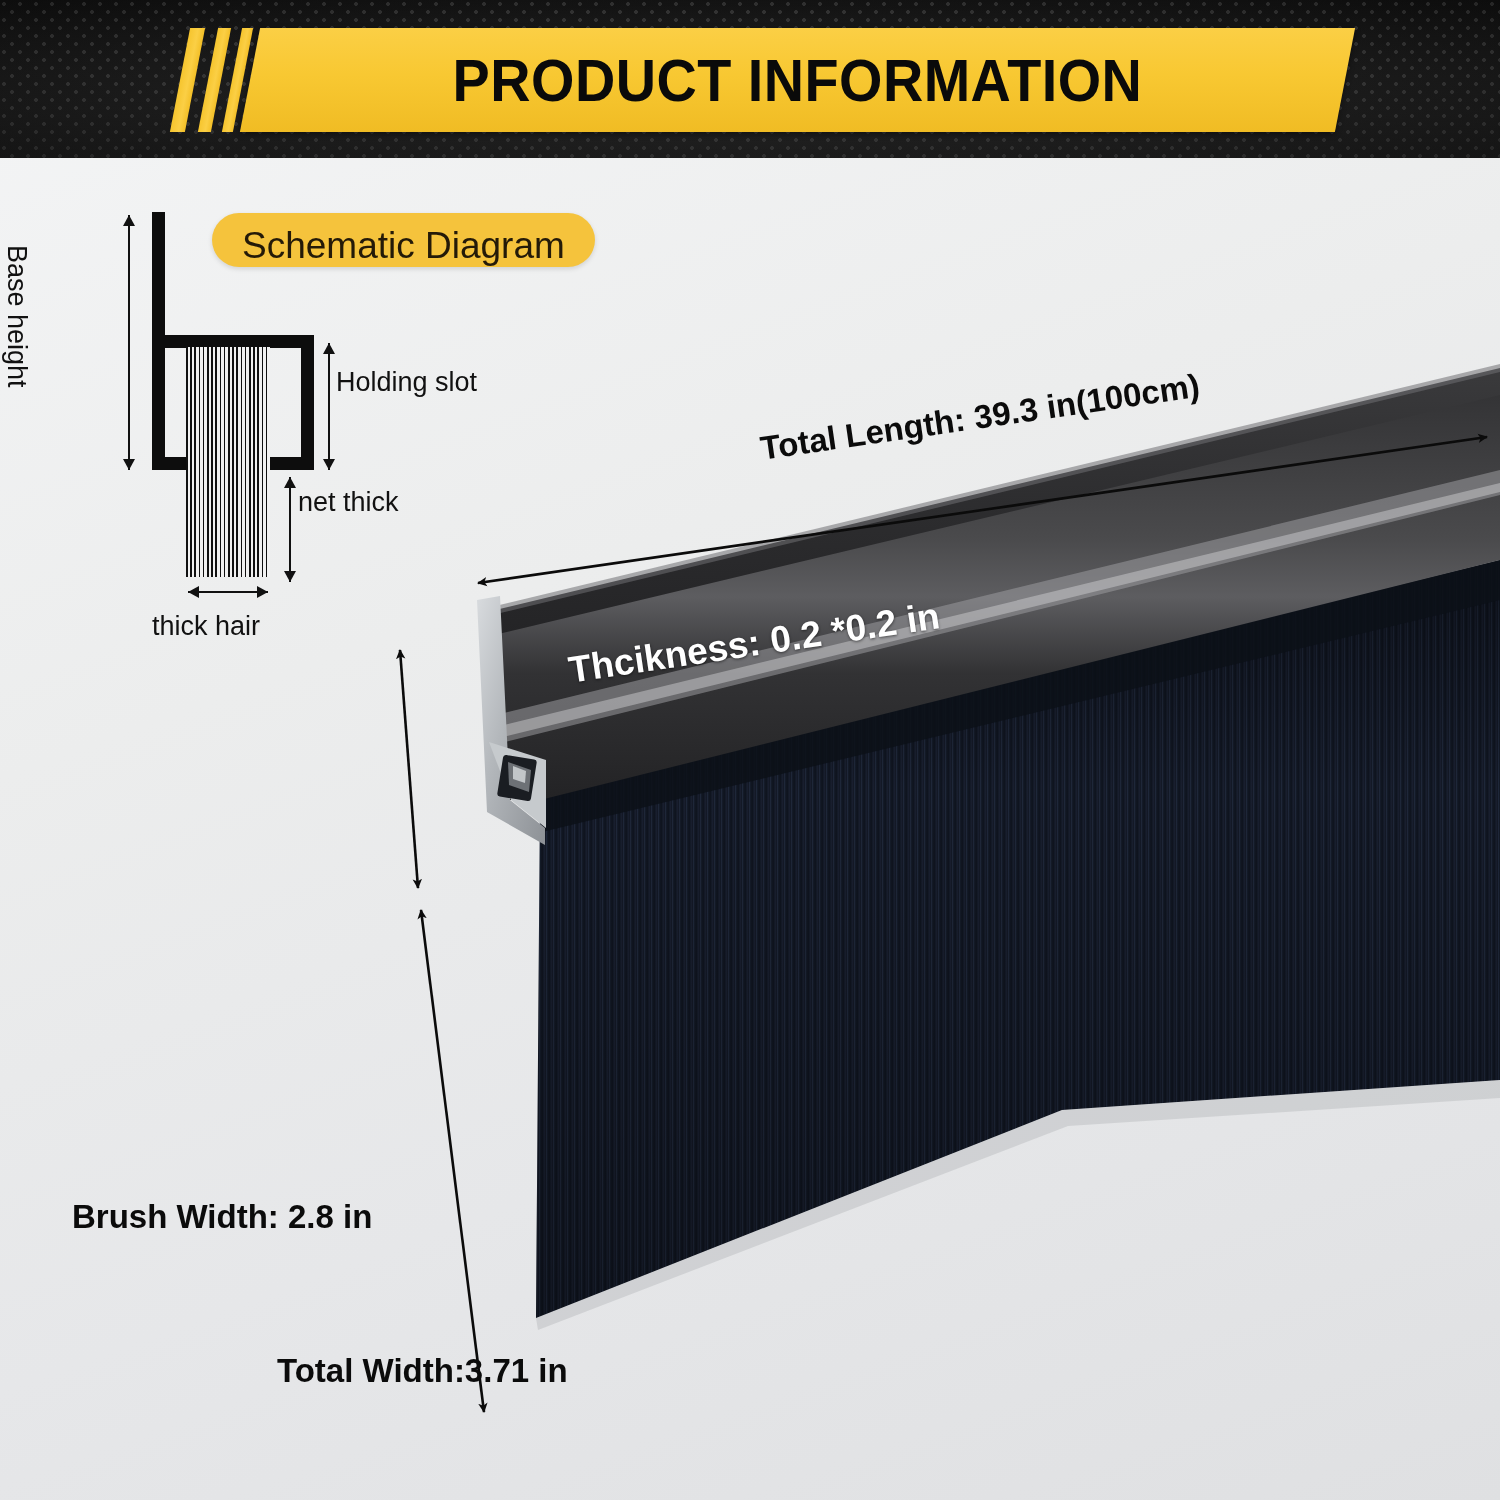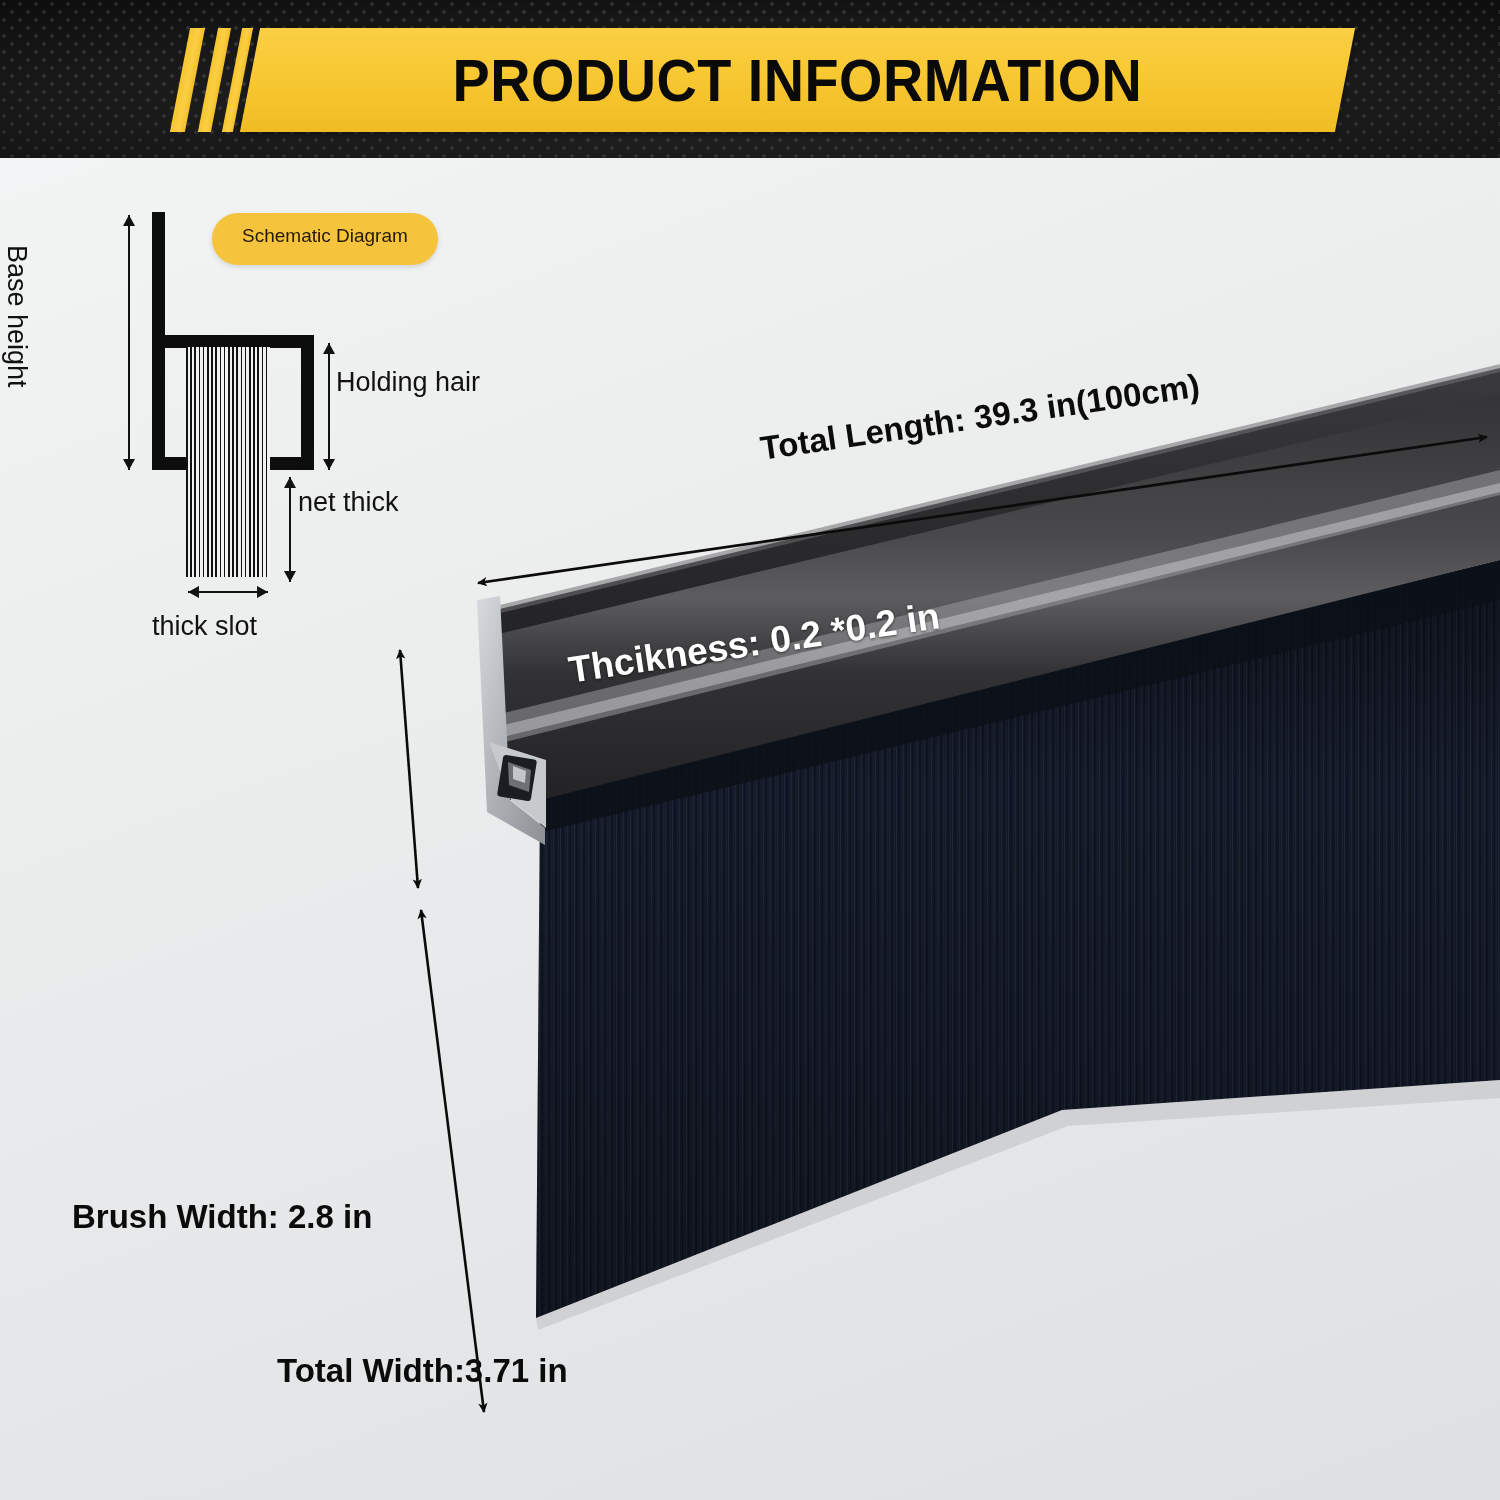--- a/index.html
+++ b/index.html
@@ -84,24 +84,24 @@
     position: absolute;
     left: 40px;
     top: 195px;
     width: 560px;
     height: 470px;
   }
   .sd-badge {
     position: absolute;
     left: 172px;
     top: 18px;
-    padding: 12px 30px 18px 30px;
+    padding: 12px 30px 0 30px;
     background: #f5c33c;
     border-radius: 40px;
-    font-size: 19px;
+    font-size: 37px;
     color: #241a08;
     box-shadow: 0 2px 5px rgba(0,0,0,0.13);
     white-space: nowrap;
   }
 
   
   .br-flange {      
     position: absolute;
     left: 112px; top: 17px;
     width: 13px; height: 258px;
@@ -314,23 +314,23 @@
     <div class="br-lip-l"></div>
     <div class="br-lip-r"></div>
     <div class="br-bristles"></div>
 
     <div class="ar-v ar-base"></div>
     <div class="ar-v ar-holding"></div>
     <div class="ar-v ar-net"></div>
     <div class="ar-h ar-thick"></div>
 
     <div class="sd-label lbl-base">Base height</div>
-    <div class="sd-label lbl-holding">Holding hair</div>
+    <div class="sd-label lbl-holding">Holding slot</div>
     <div class="sd-label lbl-net">net thick</div>
-    <div class="sd-label lbl-thick">thick slot</div>
+    <div class="sd-label lbl-thick">thick hair</div>
   </div>
 
   <svg width="1500" height="1500" viewBox="0 0 1500 1500" style="position:absolute;left:0;top:0;pointer-events:none;" xmlns="http://www.w3.org/2000/svg">
     <defs>
       <marker id="mArrow" markerWidth="11" markerHeight="11" refX="9" refY="5.5" orient="auto" markerUnits="userSpaceOnUse">
         <path d="M0,0.8 L10,5.5 L0,10.2 L2.6,5.5 Z" fill="#0b0b0b"></path>
       </marker>
       <marker id="mArrowStart" markerWidth="11" markerHeight="11" refX="2" refY="5.5" orient="auto" markerUnits="userSpaceOnUse">
         <path d="M11,0.8 L1,5.5 L11,10.2 L8.4,5.5 Z" fill="#0b0b0b"></path>
       </marker>

